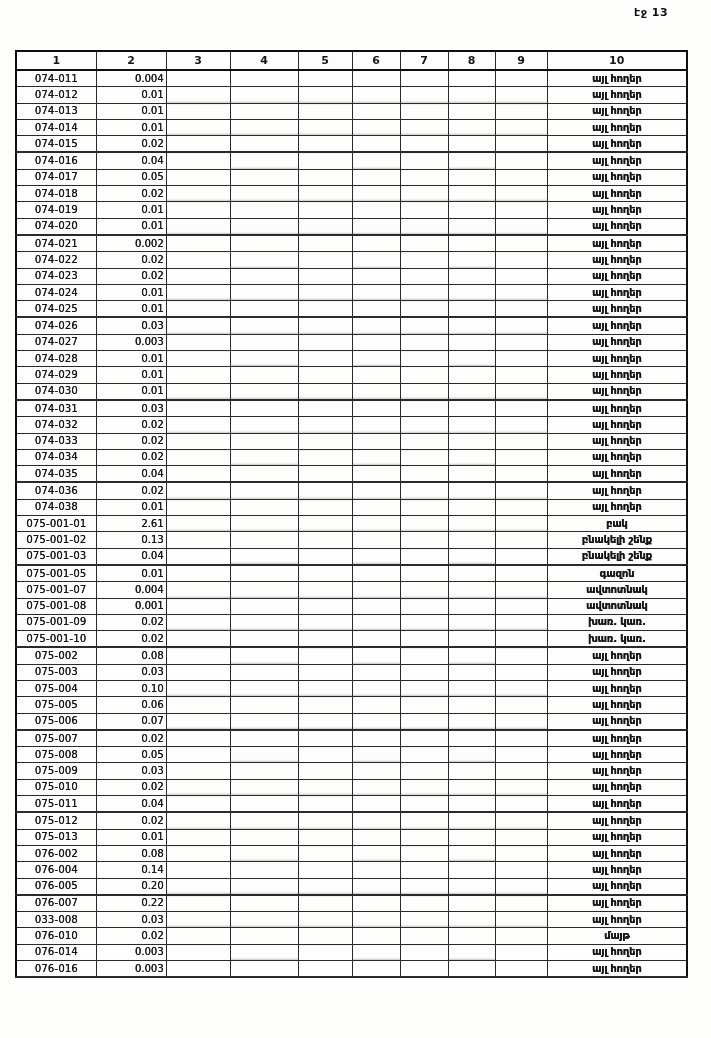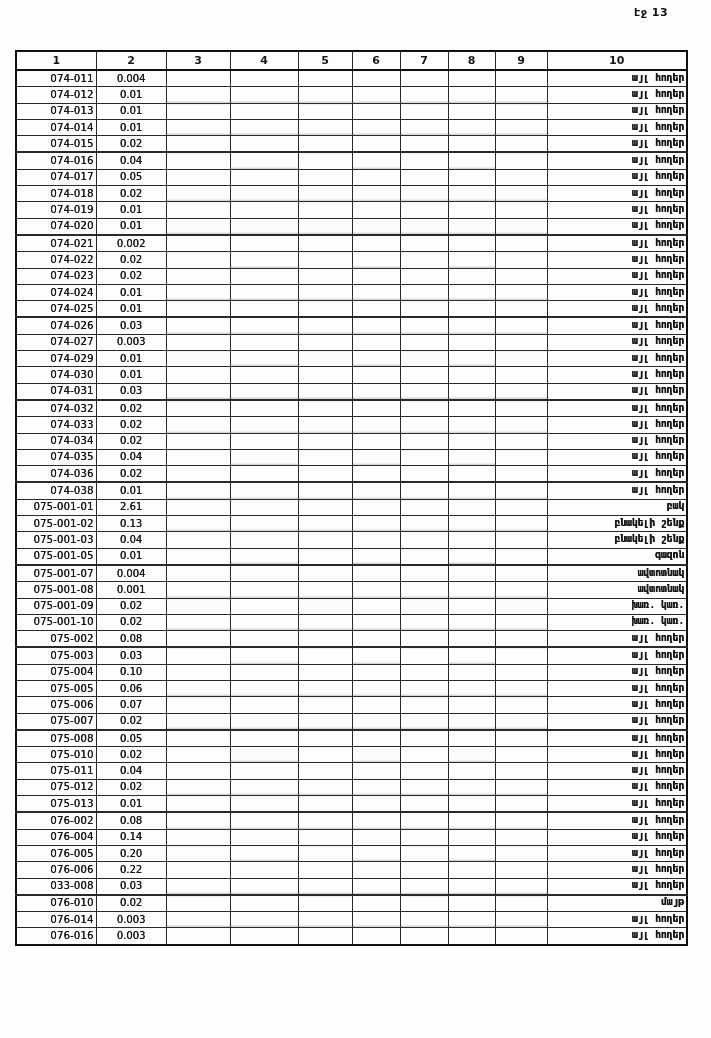--- a/index.html
+++ b/index.html
@@ -46,35 +46,34 @@
     vertical-align: middle;
   }
   table.sheet th {
     height: 17px;
     font-size: 11px;
     font-weight: bold;
     text-align: center;
     border-bottom: 2px solid #0f0f0f;
   }
   td.cell-id {
-    text-align: right;
+    text-align: center;
     letter-spacing: 0.2px;
     text-shadow: 0.3px 0 0 currentColor;
   }
   td.cell-value {
-    text-align: center;
+    text-align: right;
     text-shadow: 0.3px 0 0 currentColor;
     margin-left: 20px;
   }
   td.cell-note {
-    text-align: right;
+    text-align: center;
     font-weight: bold;
     letter-spacing: -0.2px;
     text-shadow: 0.3px 0 0 currentColor;
-    font-family: Liberation Mono, monospace;
   }
   
   tr:nth-child(2n) td.cell-empty {
     box-shadow: inset 0 -3px 2px -2px rgba(0,0,0,0.22);
   }
   tr:nth-child(3n) td.cell-empty:nth-child(2n+3) {
     box-shadow: inset 0 2px 2px -2px rgba(0,0,0,0.18);
   }
   tr:nth-child(5n) td { border-bottom-width: 2px; }
 </style>
@@ -310,20 +309,32 @@
           <td class="cell-empty"></td>
           <td class="cell-empty"></td>
           <td class="cell-empty"></td>
           <td class="cell-empty"></td>
           <td class="cell-empty"></td>
           <td class="cell-empty"></td>
           <td class="cell-empty"></td>
           <td class="cell-note">այլ հողեր</td>
         </tr>
         <tr>
+          <td class="cell-id">074-028</td>
+          <td class="cell-value">0.01</td>
+          <td class="cell-empty"></td>
+          <td class="cell-empty"></td>
+          <td class="cell-empty"></td>
+          <td class="cell-empty"></td>
+          <td class="cell-empty"></td>
+          <td class="cell-empty"></td>
+          <td class="cell-empty"></td>
+          <td class="cell-note">այլ հողեր</td>
+        </tr>
+        <tr>
           <td class="cell-id">074-029</td>
           <td class="cell-value">0.01</td>
           <td class="cell-empty"></td>
           <td class="cell-empty"></td>
           <td class="cell-empty"></td>
           <td class="cell-empty"></td>
           <td class="cell-empty"></td>
           <td class="cell-empty"></td>
           <td class="cell-empty"></td>
           <td class="cell-note">այլ հողեր</td>
@@ -598,20 +609,32 @@
           <td class="cell-empty"></td>
           <td class="cell-empty"></td>
           <td class="cell-empty"></td>
           <td class="cell-empty"></td>
           <td class="cell-empty"></td>
           <td class="cell-empty"></td>
           <td class="cell-empty"></td>
           <td class="cell-note">այլ հողեր</td>
         </tr>
         <tr>
+          <td class="cell-id">075-009</td>
+          <td class="cell-value">0.03</td>
+          <td class="cell-empty"></td>
+          <td class="cell-empty"></td>
+          <td class="cell-empty"></td>
+          <td class="cell-empty"></td>
+          <td class="cell-empty"></td>
+          <td class="cell-empty"></td>
+          <td class="cell-empty"></td>
+          <td class="cell-note">այլ հողեր</td>
+        </tr>
+        <tr>
           <td class="cell-id">075-010</td>
           <td class="cell-value">0.02</td>
           <td class="cell-empty"></td>
           <td class="cell-empty"></td>
           <td class="cell-empty"></td>
           <td class="cell-empty"></td>
           <td class="cell-empty"></td>
           <td class="cell-empty"></td>
           <td class="cell-empty"></td>
           <td class="cell-note">այլ հողեր</td>
@@ -682,21 +705,21 @@
           <td class="cell-empty"></td>
           <td class="cell-empty"></td>
           <td class="cell-empty"></td>
           <td class="cell-empty"></td>
           <td class="cell-empty"></td>
           <td class="cell-empty"></td>
           <td class="cell-empty"></td>
           <td class="cell-note">այլ հողեր</td>
         </tr>
         <tr>
-          <td class="cell-id">076-006</td>
+          <td class="cell-id">076-007</td>
           <td class="cell-value">0.22</td>
           <td class="cell-empty"></td>
           <td class="cell-empty"></td>
           <td class="cell-empty"></td>
           <td class="cell-empty"></td>
           <td class="cell-empty"></td>
           <td class="cell-empty"></td>
           <td class="cell-empty"></td>
           <td class="cell-note">այլ հողեր</td>
         </tr>

